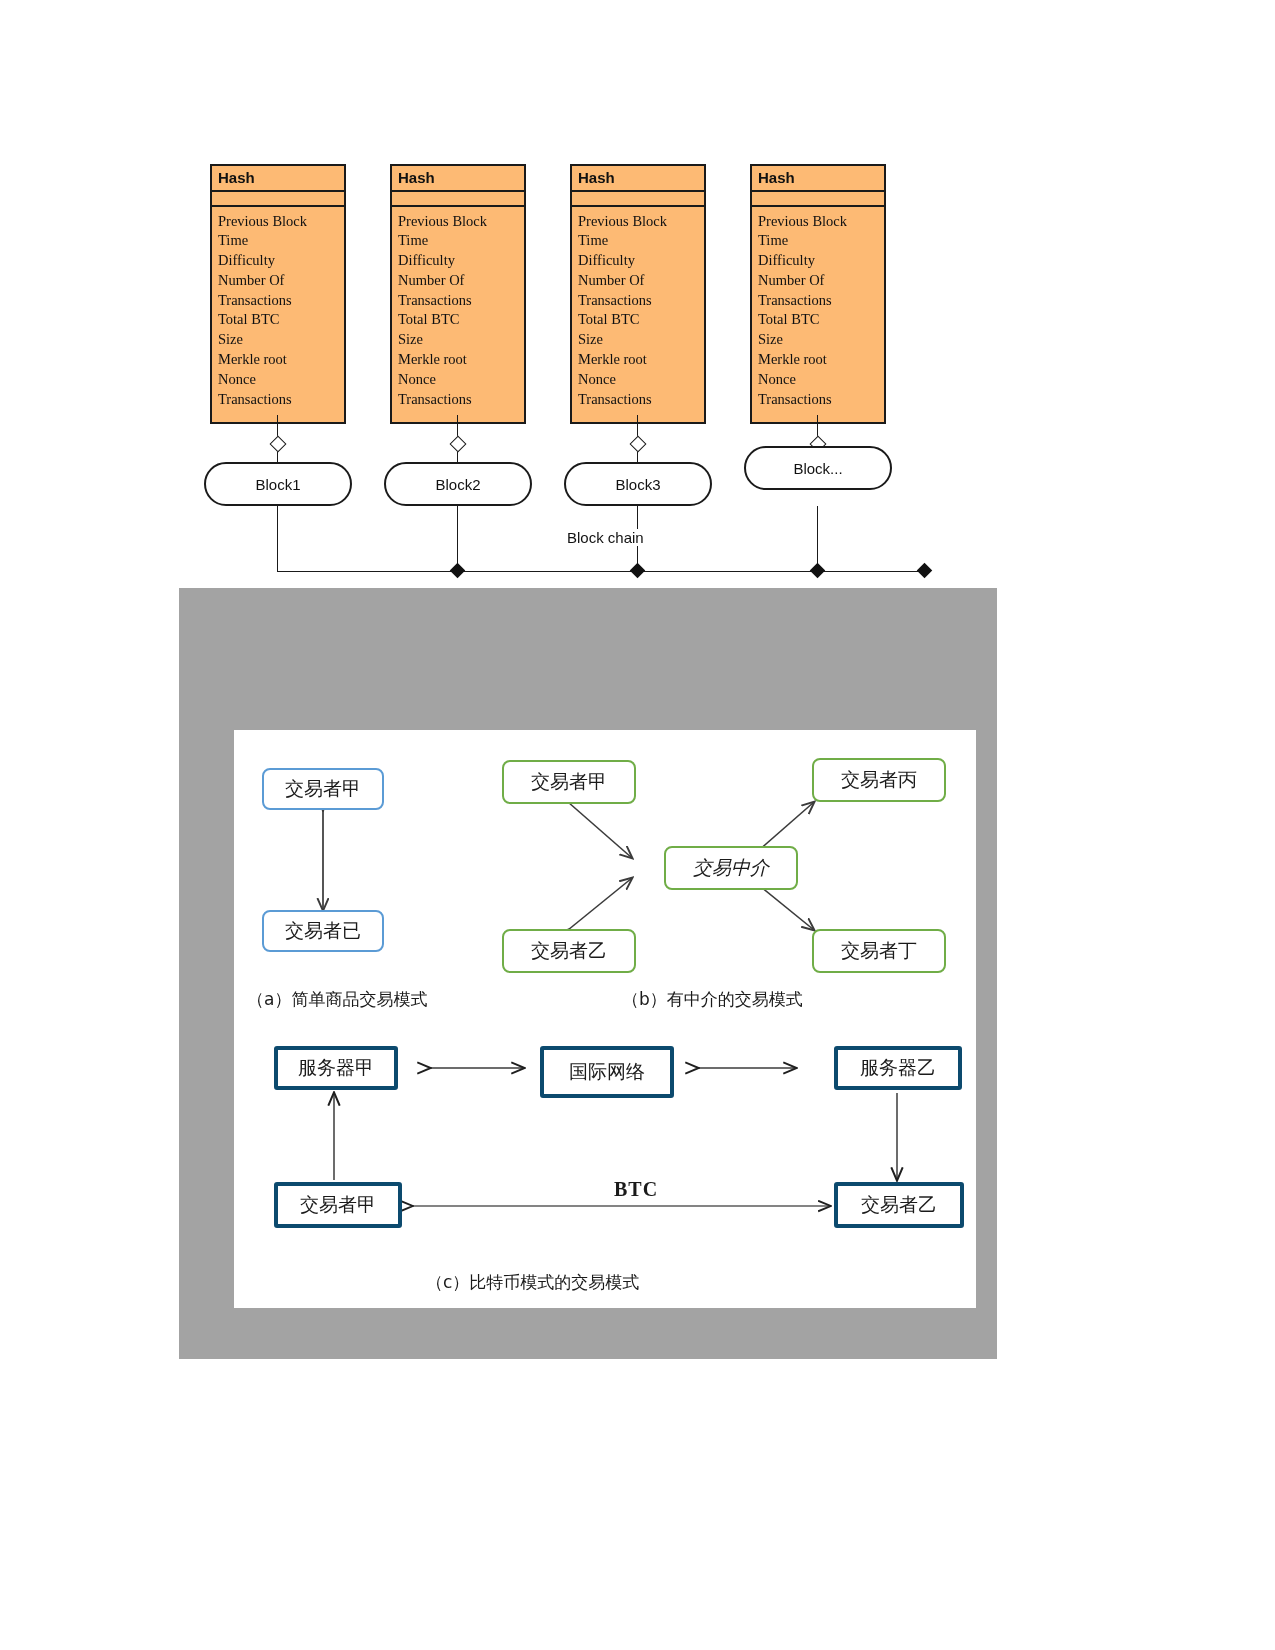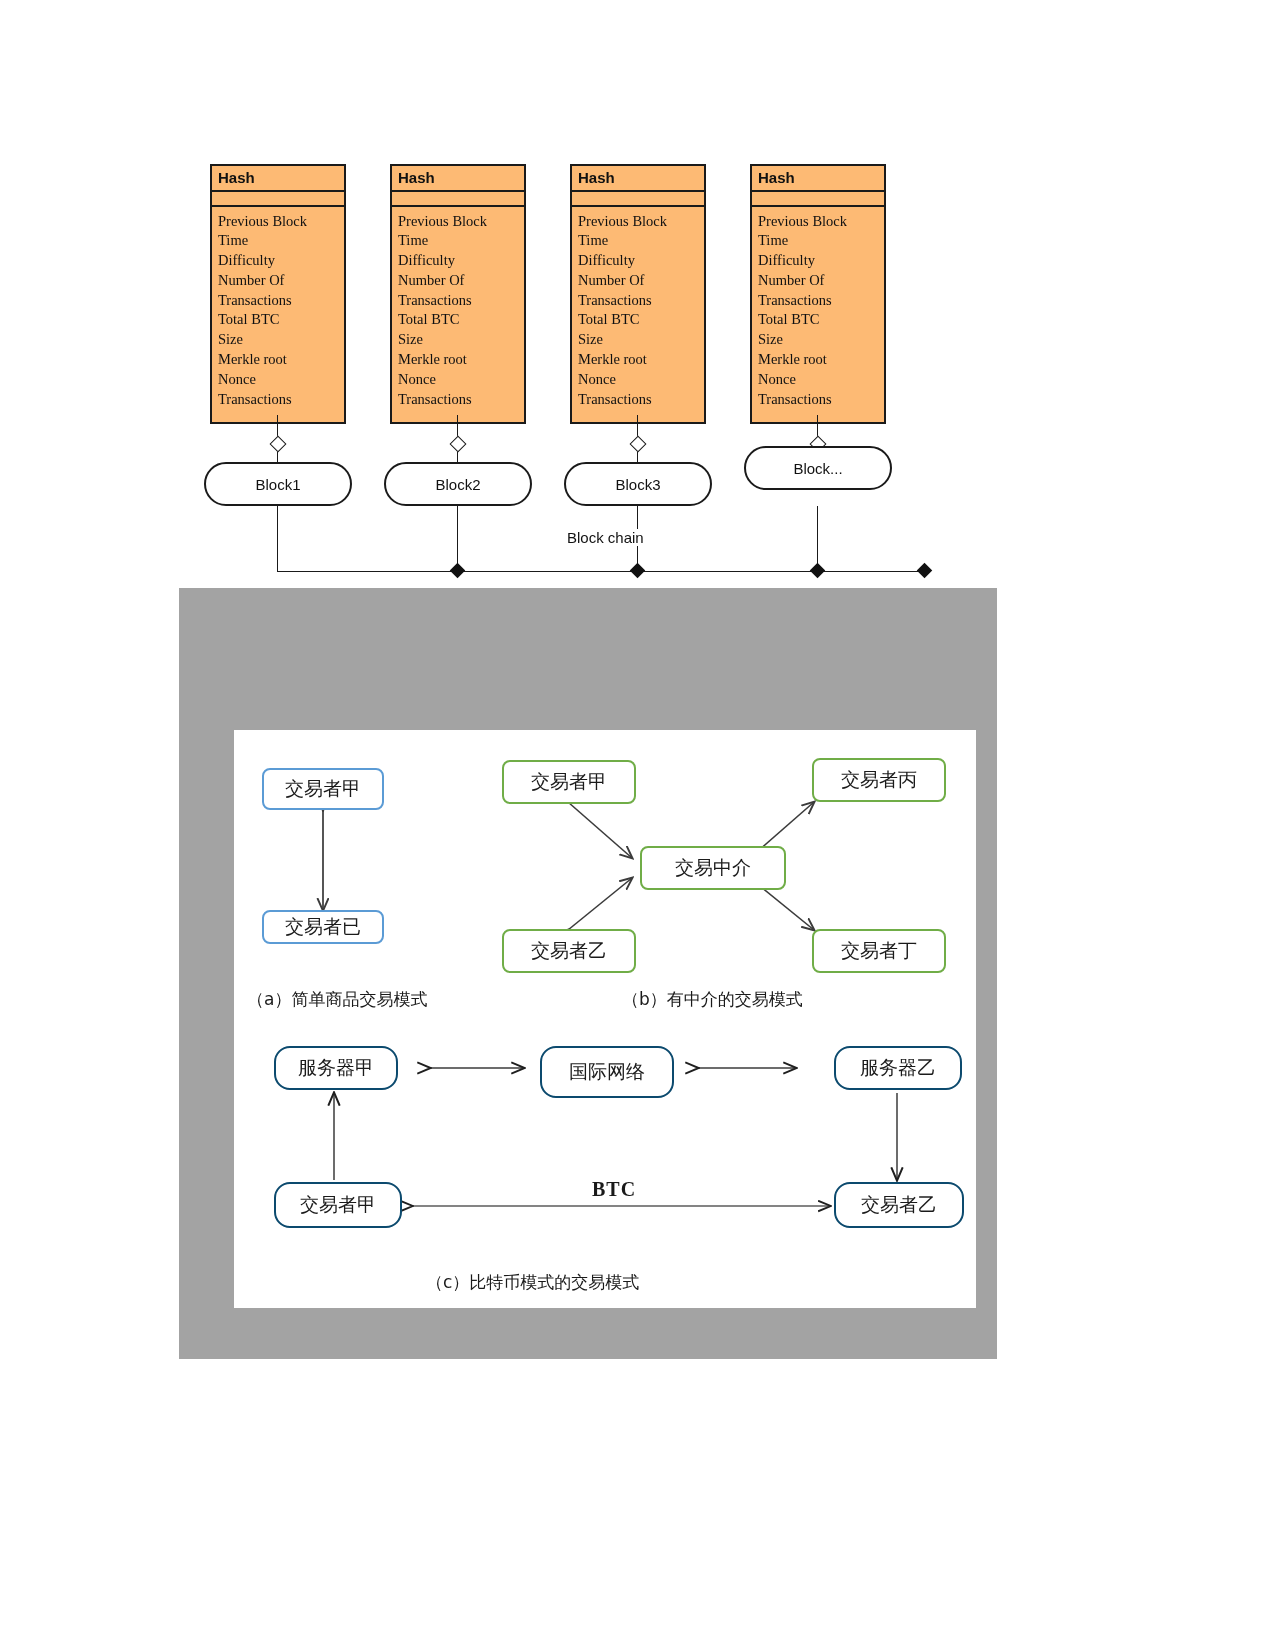--- a/index.html
+++ b/index.html
@@ -130,22 +130,22 @@
     border: 2px solid #5b9bd5;
     border-radius: 8px;
     font-size: 19px;
   }
   .tnode.green {
     border: 2px solid #70ad47;
     border-radius: 8px;
     font-size: 19px;
   }
   .tnode.black {
-    border: 2px solid #0c4a6e;
-    border-radius: 16px;
+    border: 4px solid #0c4a6e;
+    border-radius: 3px;
     font-size: 19px;
   }
   .caption {
     position: absolute;
     font-family: "DejaVu Sans", "Liberation Sans", sans-serif;
     font-size: 17px;
     color: #1a1a1a;
     white-space: nowrap;
   }
   .btc-label {
@@ -308,32 +308,32 @@
 
       <line x1="100" y1="450" x2="100" y2="363" stroke="#3b3b3b" stroke-width="1.5" marker-end="url(#ah-black)"></line>
       <line x1="663" y1="363" x2="663" y2="450" stroke="#3b3b3b" stroke-width="1.5" marker-end="url(#ah-black)"></line>
 
       <line x1="178" y1="476" x2="596" y2="476" stroke="#5b5b5b" stroke-width="1.4" marker-start="url(#ah-black)" marker-end="url(#ah-black)"></line>
     </svg>
 
     <div class="tnode blue" style="left:28px; top:38px; width:122px; height:42px;">
       <span>交易者甲</span>
     </div>
-    <div class="tnode blue" style="left:28px; top:180px; width:122px; height:34px;">
+    <div class="tnode blue" style="left:28px; top:180px; width:122px; height:42px;">
       <span>交易者已</span>
     </div>
     <div class="caption" style="left:13px; top:258px;">（a）简单商品交易模式</div>
 
     <div class="tnode green" style="left:268px; top:30px; width:134px; height:44px;">
       <span>交易者甲</span>
     </div>
     <div class="tnode green" style="left:578px; top:28px; width:134px; height:44px;">
       <span>交易者丙</span>
     </div>
-    <div class="tnode green" style="left:406px; top:116px; width:146px; height:44px;">
+    <div class="tnode green" style="left:430px; top:116px; width:134px; height:44px;font-style:italic;">
       <span>交易中介</span>
     </div>
     <div class="tnode green" style="left:268px; top:199px; width:134px; height:44px;">
       <span>交易者乙</span>
     </div>
     <div class="tnode green" style="left:578px; top:199px; width:134px; height:44px;">
       <span>交易者丁</span>
     </div>
     <div class="caption" style="left:388px; top:258px;">（b）有中介的交易模式</div>
 
@@ -345,17 +345,17 @@
     </div>
     <div class="tnode black" style="left:600px; top:316px; width:128px; height:44px;">
       <span>服务器乙</span>
     </div>
     <div class="tnode black" style="left:40px; top:452px; width:128px; height:46px;">
       <span>交易者甲</span>
     </div>
     <div class="tnode black" style="left:600px; top:452px; width:130px; height:46px;">
       <span>交易者乙</span>
     </div>
-    <div class="btc-label" style="left:358px; top:448px;">BTC</div>
+    <div class="btc-label" style="left:380px; top:448px;">BTC</div>
     <div class="caption" style="left:192px; top:541px;">（c）比特币模式的交易模式</div>
 
   </div>
 </div>
 
 </body></html>

